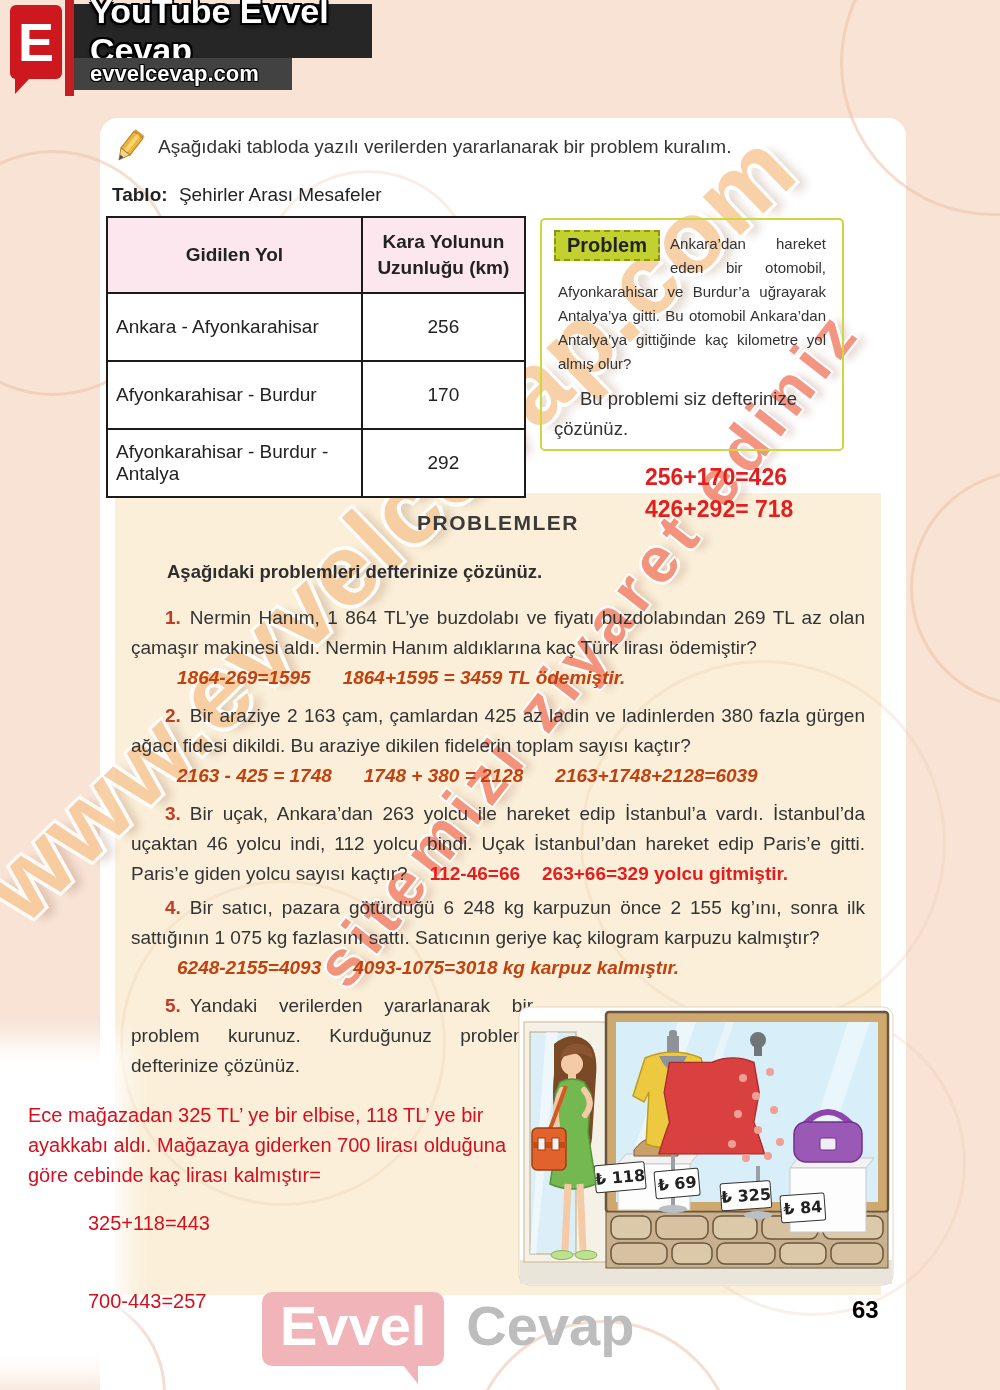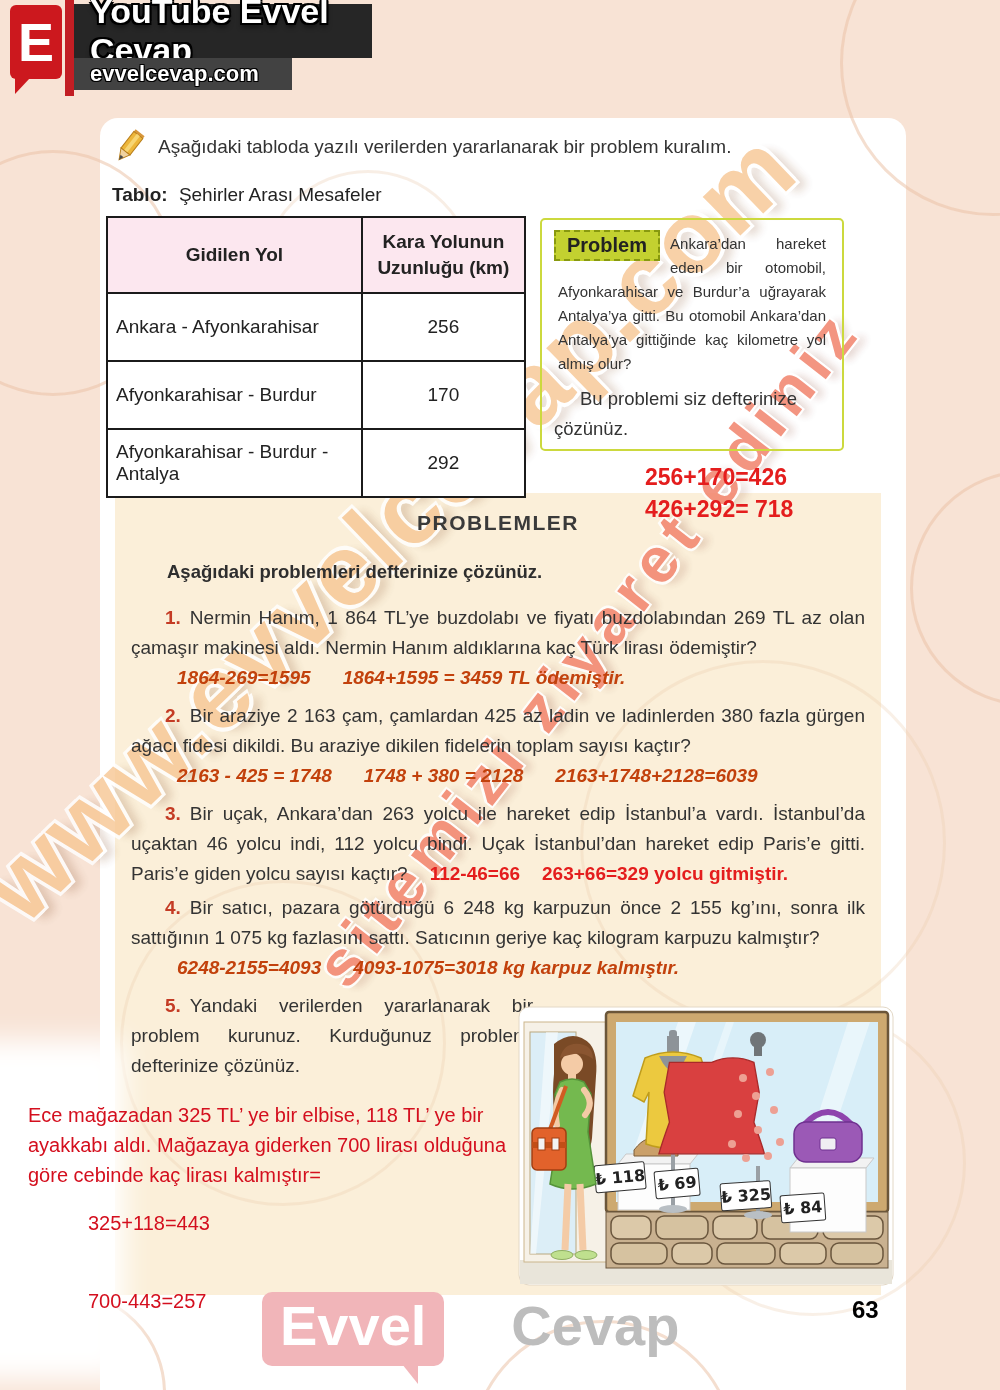--- a/index.html
+++ b/index.html
@@ -88,21 +88,21 @@
   .mt{margin-top:18px;}
   .p5wrap{width:402px;}
 
   .illus{position:absolute;left:518px;top:1006px;width:376px;height:280px;}
   .hand{position:absolute;left:28px;top:1100px;width:505px;color:#d40f1e;
         font-size:20px;line-height:1.5;}
   .calc{position:absolute;color:#d40f1e;font-size:20px;}
   .calc1{left:88px;top:1212px;}
   .calc2{left:88px;top:1262px;margin-top:28px;}
 
-  .footer-logo{position:absolute;left:262px;top:1292px;display:flex;align-items:flex-start;z-index:5;gap:45px;}
+  .footer-logo{position:absolute;left:262px;top:1292px;display:flex;align-items:flex-start;z-index:5;}
   .ev{position:relative;background:#f1b5b9;color:#fff;font-size:56px;font-weight:bold;
       padding:6px 18px 12px;border-radius:10px;line-height:1;}
   .ev::after{content:"";position:absolute;right:26px;bottom:-18px;
       border-top:20px solid #f1b5b9;border-left:16px solid transparent;}
   .cv{color:#bdbdbd;font-size:56px;font-weight:bold;margin-left:22px;padding-top:6px;line-height:1;}
   .pagenum{position:absolute;left:852px;top:1296px;font-size:24px;font-weight:bold;color:#000000;z-index:5;}
 </style>
 </head>
 <body>
 

